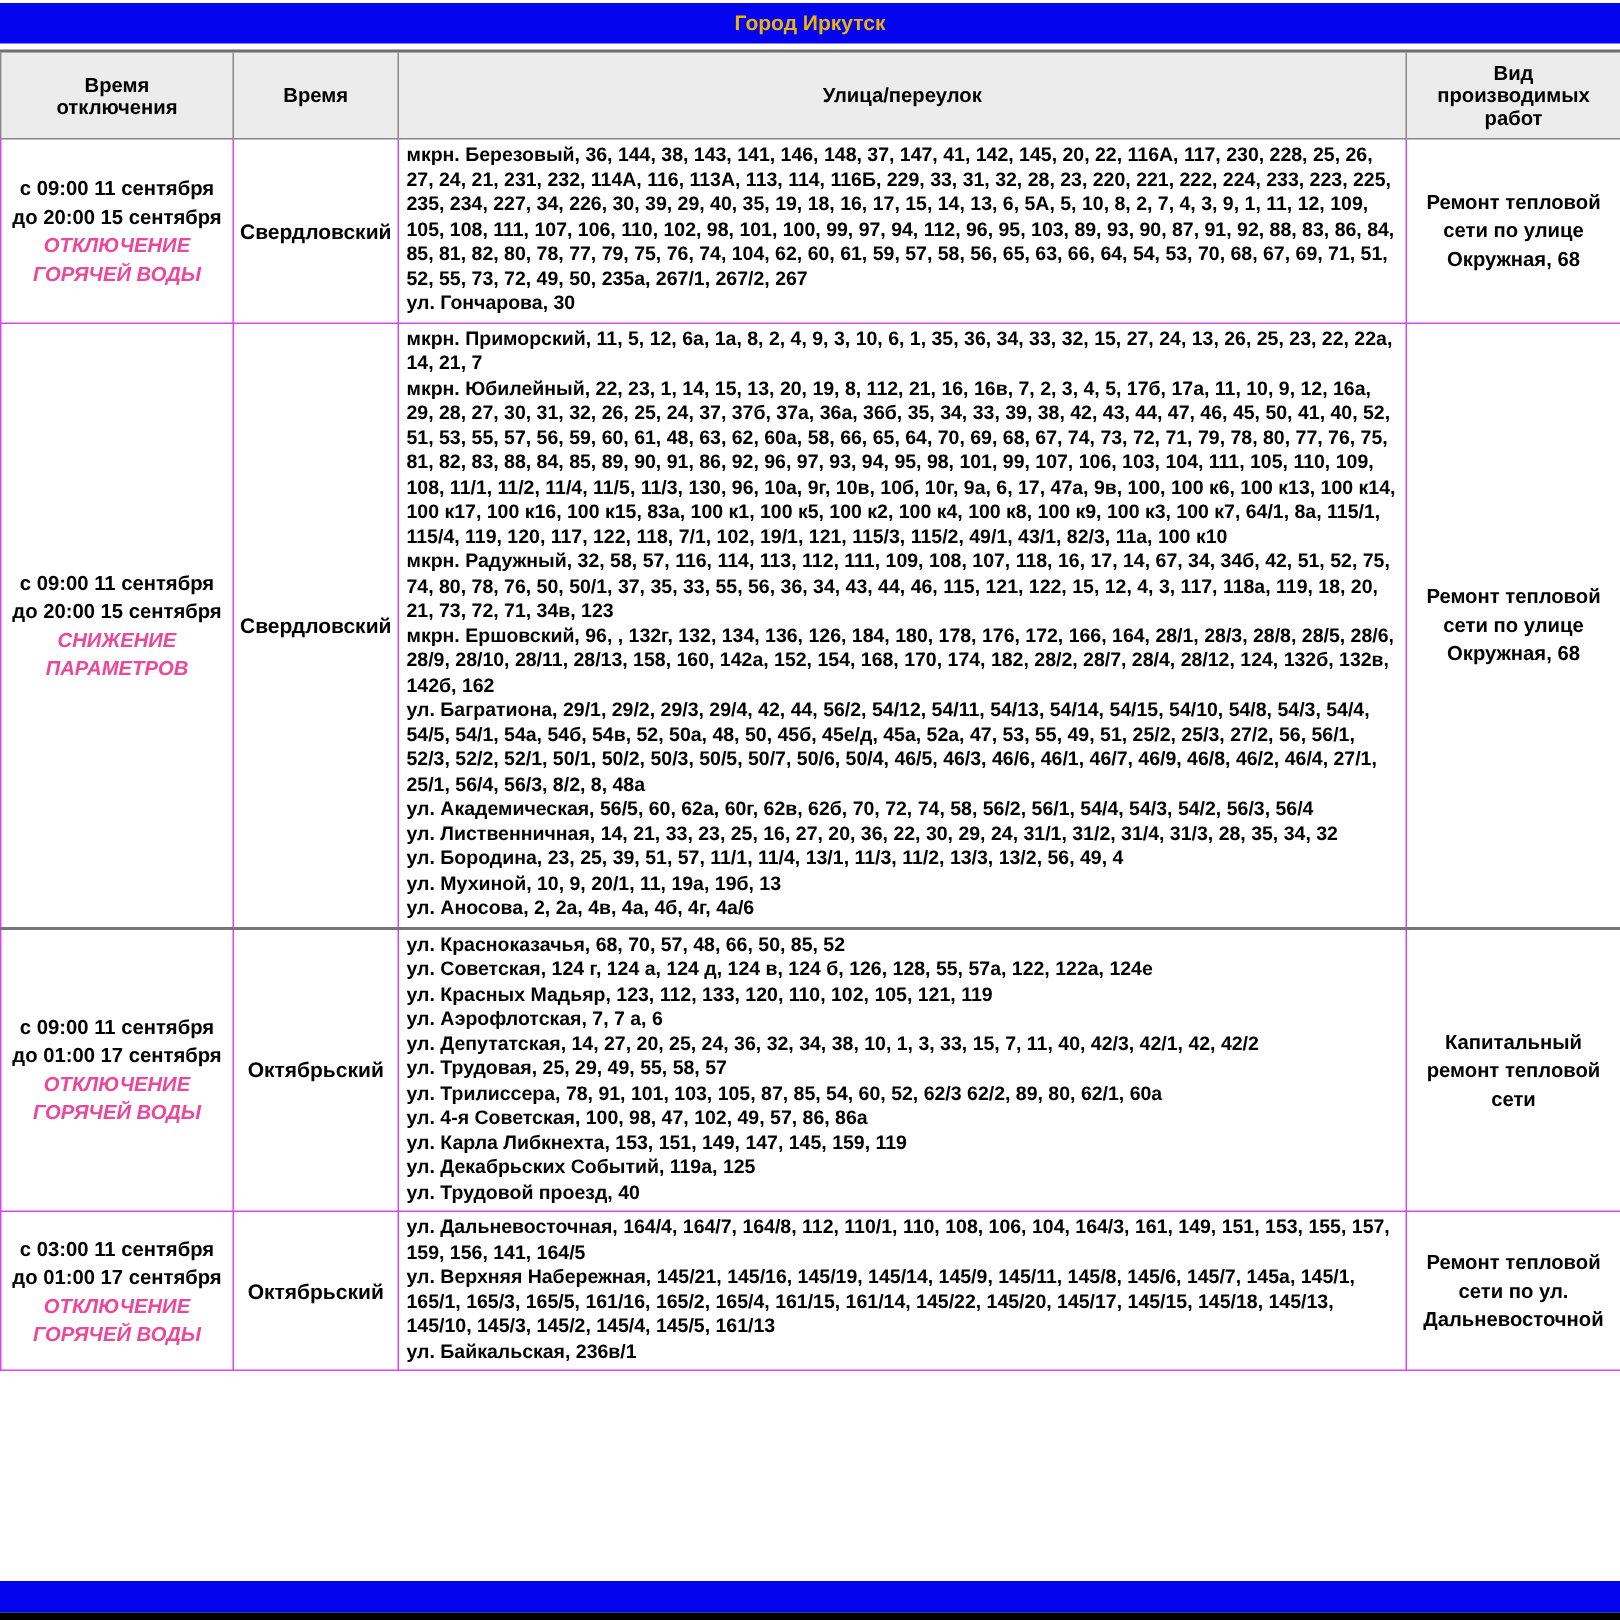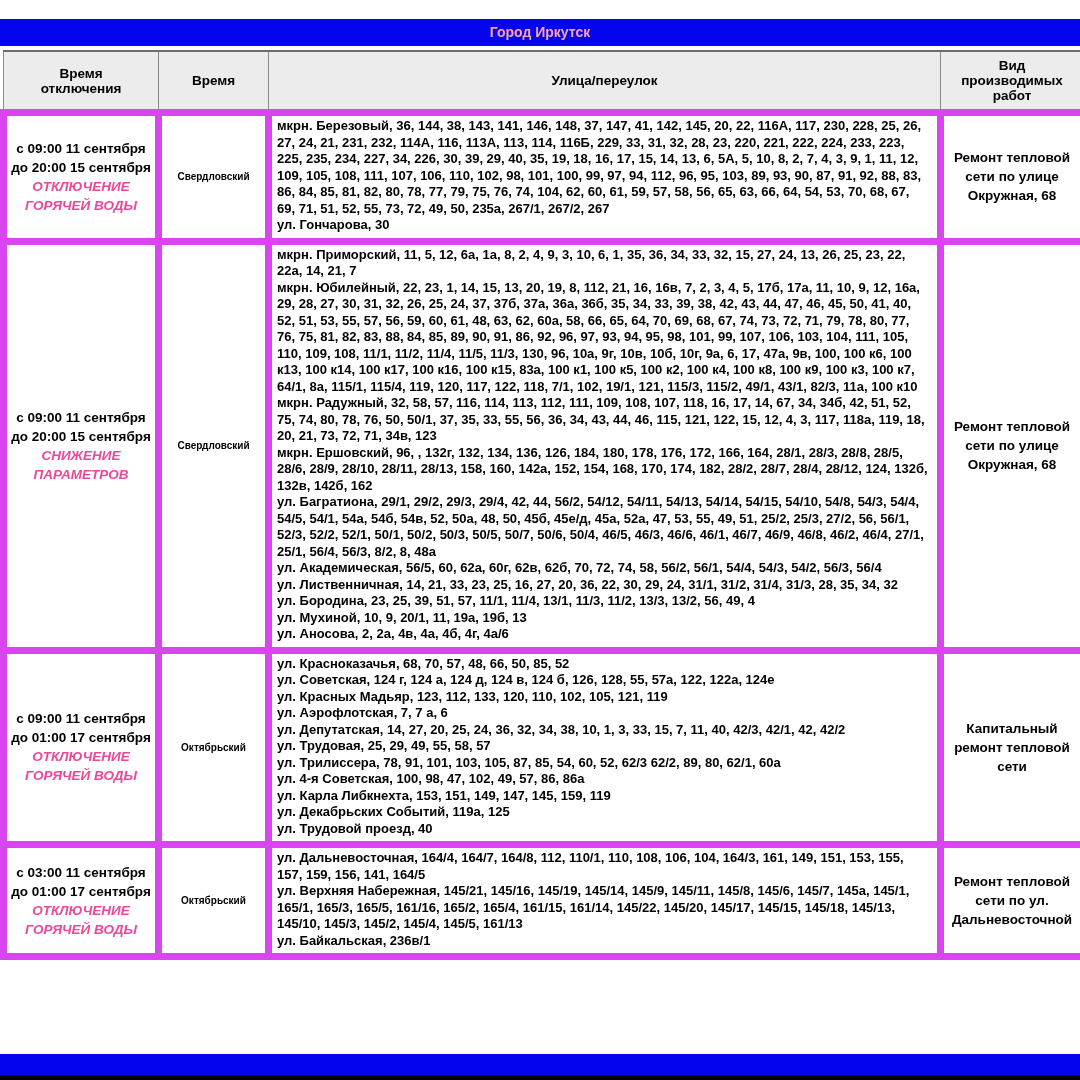--- a/index.html
+++ b/index.html
@@ -2,23 +2,23 @@
 <html><head>
 <meta charset="utf-8">
 <style>
   html,body{margin:0;padding:0;}
   body{
     width:1080px;height:1080px;position:relative;overflow:hidden;
     background:#ffffff;
     font-family:"Liberation Sans", sans-serif;
   }
   .title-bar{
-    margin-top:19px;
+    margin-top:2px;
     background:#0404ee;
-    color:#fca5a5;
+    color:#eab308;
     font-weight:bold;
     font-size:14px;
     text-align:center;
     padding:5px 0 6px 0;
   }
   table.outage{
     width:1080px;
     border-collapse:collapse;
     table-layout:fixed;
     margin-top:4px;
@@ -26,37 +26,37 @@
   table.outage th{
     background:#ececec;
     border:1px solid #8a8a8a;
     border-top:2px solid #6e6e6e;
     font-size:13.5px;
     font-weight:bold;
     color:#000;
     padding:6px 14px;
   }
   table.outage td{
-    border:7px solid #d946ef;
+    border:1px solid #d946ef;
     font-weight:bold;
     color:#000;
     vertical-align:middle;
   }
   tr.group-start td{ border-top:2px solid #777777;margin-top:37px; }
   td.time-cell{
     text-align:center;
     font-size:13.5px;
     line-height:19px;
     padding:2px 3px;
   }
   td.time-cell .time{ white-space:pre-line; }
   td.time-cell .status{ color:#ec4899; white-space:pre-line;font-style:italic; }
   td.district-cell{
     text-align:center;
-    font-size:10px;
+    font-size:14px;
     padding:0 4px;
   }
   td.streets-cell{
     vertical-align:top;
     padding:2px 6px 4px 5px;
   }
   .street-line{
     font-size:13px;
     line-height:16.5px;
   }

